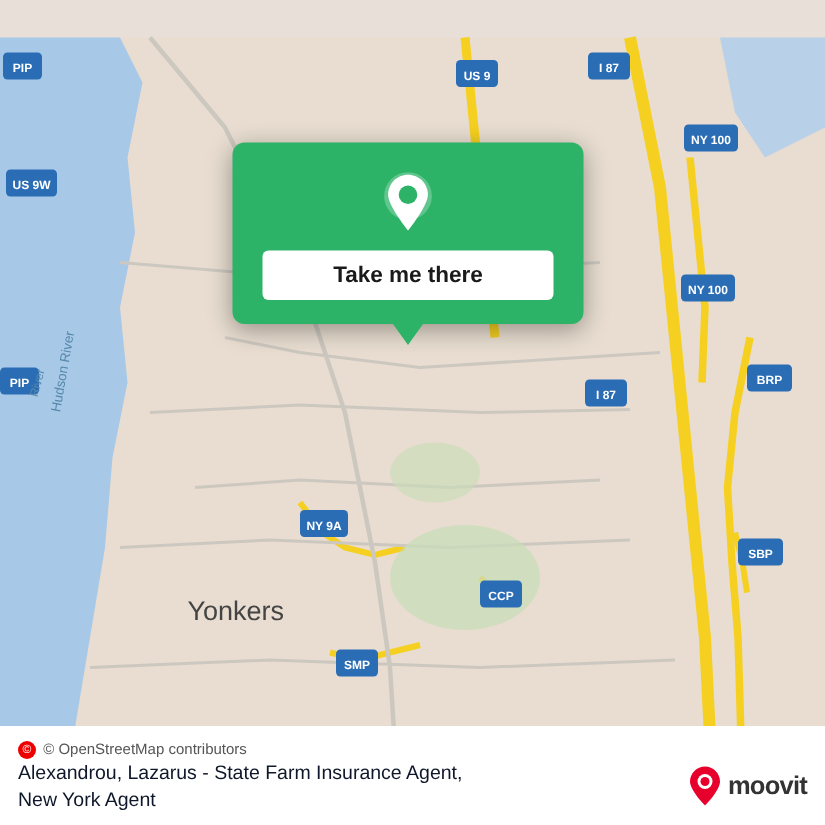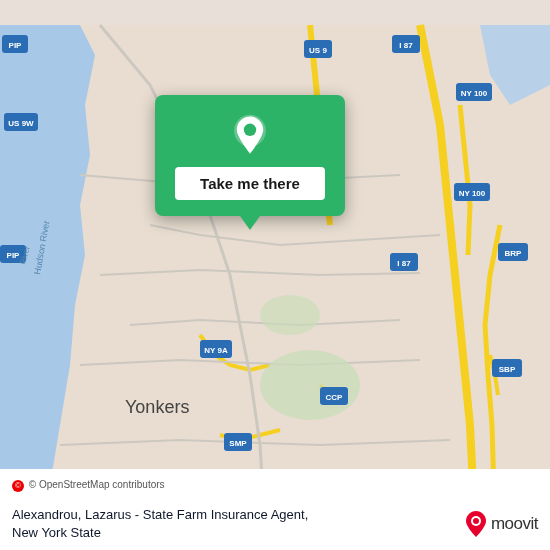--- a/index.html
+++ b/index.html
@@ -26,21 +26,21 @@
       position: absolute;
       top: 0;
       left: 0;
     }
 
     
     #popup-card {
       position: absolute;
       top: 95px;
       left: 155px;
-      width: 190px;
+      width: 234px;
       background: #2db368;
       border-radius: 8px;
       padding: 18px 20px 16px 20px;
       display: flex;
       flex-direction: column;
       align-items: center;
       box-shadow: 0 4px 16px rgba(0,0,0,0.35);
       z-index: 10;
     }
 
@@ -81,21 +81,21 @@
     #bottom-bar {
       position: absolute;
       bottom: 0;
       left: 0;
       width: 100%;
       background: white;
       padding: 10px 12px 8px 12px;
       z-index: 10;
       display: flex;
       flex-direction: column;
-      gap: 14px;
+      gap: 0;
     }
 
     #attribution {
       font-size: 10px;
       color: #555;
     }
 
     #attribution-icon {
       display: inline-block;
       width: 12px;
@@ -126,21 +126,21 @@
 
     #moovit-logo {
       display: flex;
       align-items: center;
       gap: 4px;
       text-decoration: none;
     }
 
     #moovit-text {
       font-size: 17px;
-      font-weight: 400;
+      font-weight: 700;
       color: #333;
       letter-spacing: -0.5px;
     }
 
     #moovit-pin {
       width: 22px;
       height: 28px;
     }
   </style>
 </head>
@@ -245,21 +245,21 @@
 
   <div id="bottom-bar">
     <div id="attribution">
       <span id="attribution-icon">©</span>
       <span>© OpenStreetMap contributors</span>
     </div>
     <div id="location-info">
       <div id="location-text">
         <span>Alexandrou, Lazarus - State Farm Insurance Agent,</span>
         <br>
-        <span>New York State</span>
+        <span>New York Agent</span>
       </div>
       <a id="moovit-logo" href="#">
 
         <svg id="moovit-pin" viewBox="0 0 22 28" xmlns="http://www.w3.org/2000/svg">
           <path d="M11,1 C5.5,1 1,5.5 1,11 C1,17 11,27 11,27 C11,27 21,17 21,11 C21,5.5 16.5,1 11,1 Z" fill="#e8002d"></path>
           <circle cx="11" cy="11" r="5" fill="white"></circle>
           <circle cx="11" cy="11" r="3" fill="#e8002d"></circle>
         </svg>
         <span id="moovit-text">moovit</span>
       </a>

